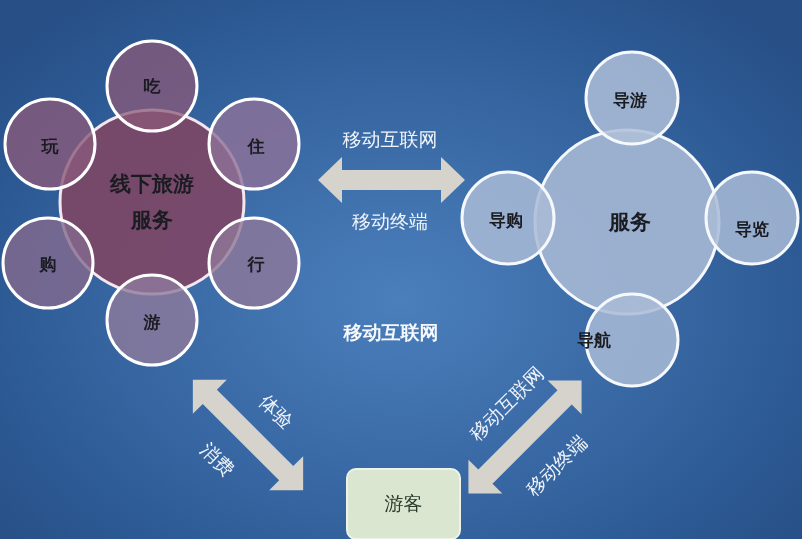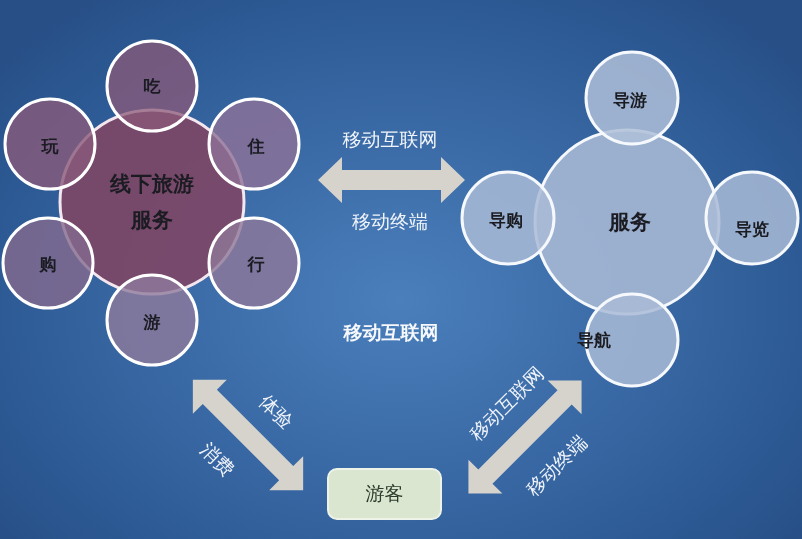--- a/index.html
+++ b/index.html
@@ -16,21 +16,21 @@
   .title {
     left: 401px; top: 22px; font-size: 34px; color: #eef3fa; letter-spacing: 1px;
     text-shadow: 0 0 2px rgba(0,0,0,0.25);
   }
   .dark { color: #1b1b22; font-weight: bold; }
   .big-txt { font-size: 21px; line-height: 36px; text-align: center; }
   .small-txt { font-size: 17px; }
   .arrow-txt { font-size: 19px; color: #f0f4fa; }
   .center-txt { font-size: 19px; color: #f6f8fc; font-weight: bold; }
   .visitor {
-    position: absolute; left: 327px; top: 468px; width: 115px; height: 52px;
+    position: absolute; left: 346px; top: 468px; width: 115px; height: 72px;
     background: #dae6cf; border: 2px solid #eef3ea; border-radius: 10px; box-sizing: border-box;
     display: flex; align-items: center; justify-content: center;
     font-size: 19px; color: #2b3b2c;
   }
 </style>
 </head>
 <body>
 
 <div class="stage">
 

